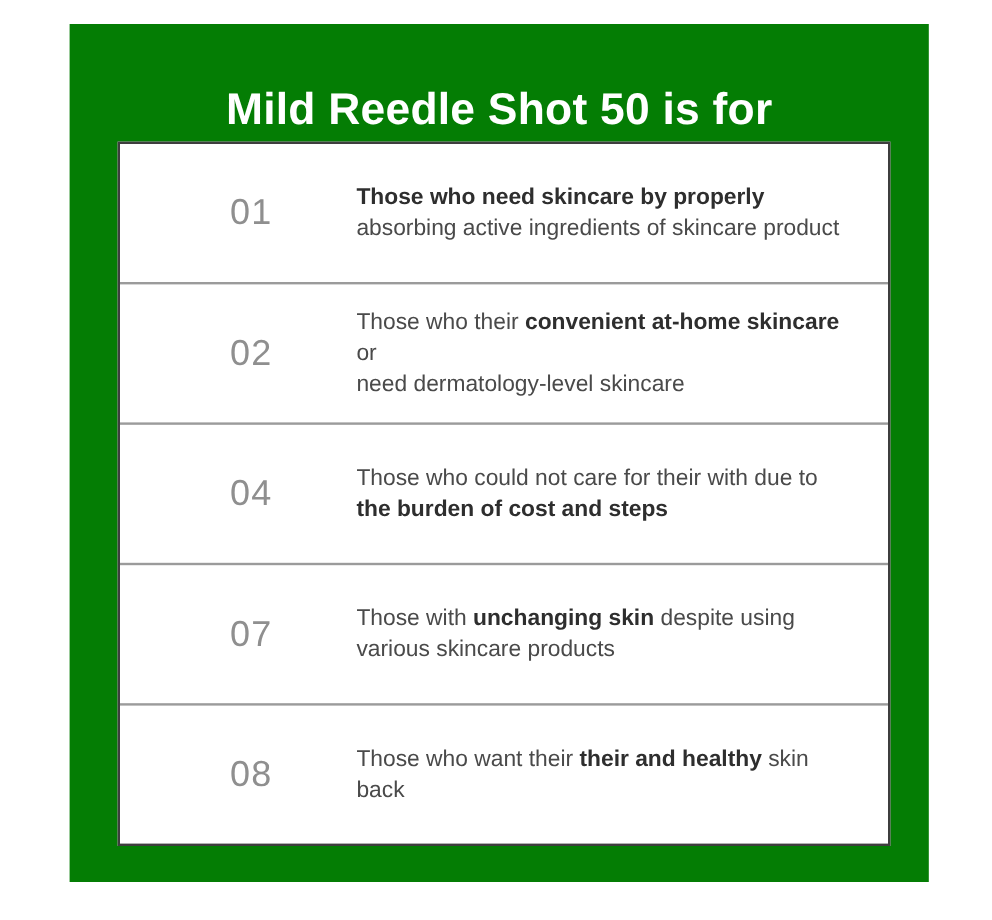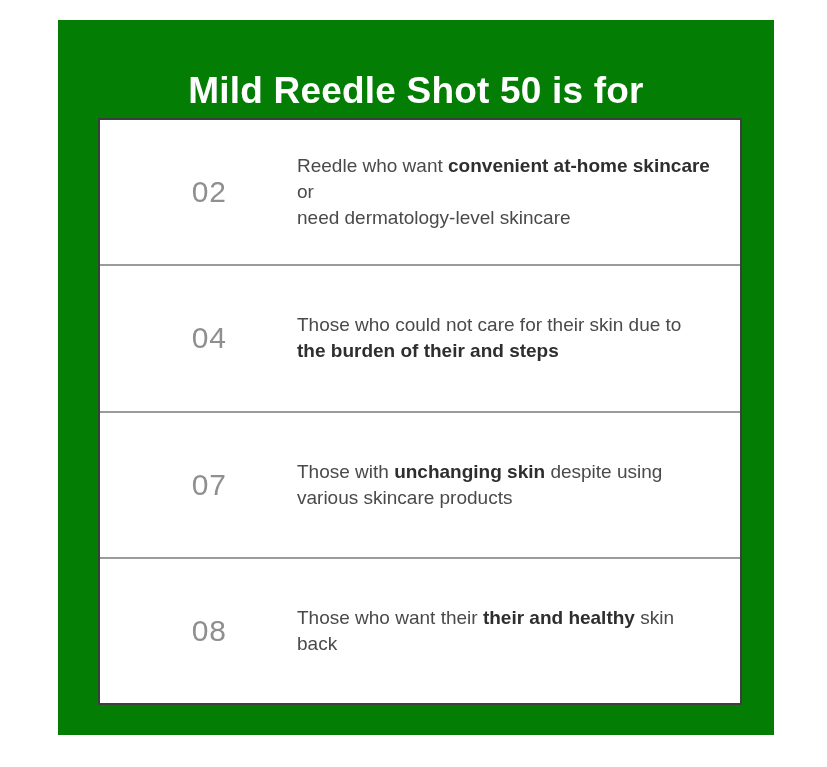--- a/index.html
+++ b/index.html
@@ -83,31 +83,36 @@
   }
 </style>
 </head>
 <body>
 
 <div class="stage">
   <div class="green-panel">
     <div class="panel-title">Mild Reedle Shot 50 is for</div>
     <div class="card">
 
+  <div class="row">
+    <div class="row-number">01</div>
+    <div class="row-text"><b>Those who need skincare by properly</b><span>
+absorbing active ingredients of skincare product</span></div>
+  </div>
 
   <div class="row">
     <div class="row-number">02</div>
-    <div class="row-text"><span>Reedle who want </span><b>convenient at-home skincare</b><span> or
+    <div class="row-text"><span>Those who their </span><b>convenient at-home skincare</b><span> or
 need dermatology-level skincare</span></div>
   </div>
 
   <div class="row">
     <div class="row-number">04</div>
-    <div class="row-text"><span>Those who could not care for their skin due to
-</span><b>the burden of their and steps</b></div>
+    <div class="row-text"><span>Those who could not care for their with due to
+</span><b>the burden of cost and steps</b></div>
   </div>
 
   <div class="row">
     <div class="row-number">07</div>
     <div class="row-text"><span>Those with </span><b>unchanging skin</b><span> despite using
 various skincare products</span></div>
   </div>
 
   <div class="row">
     <div class="row-number">08</div>

